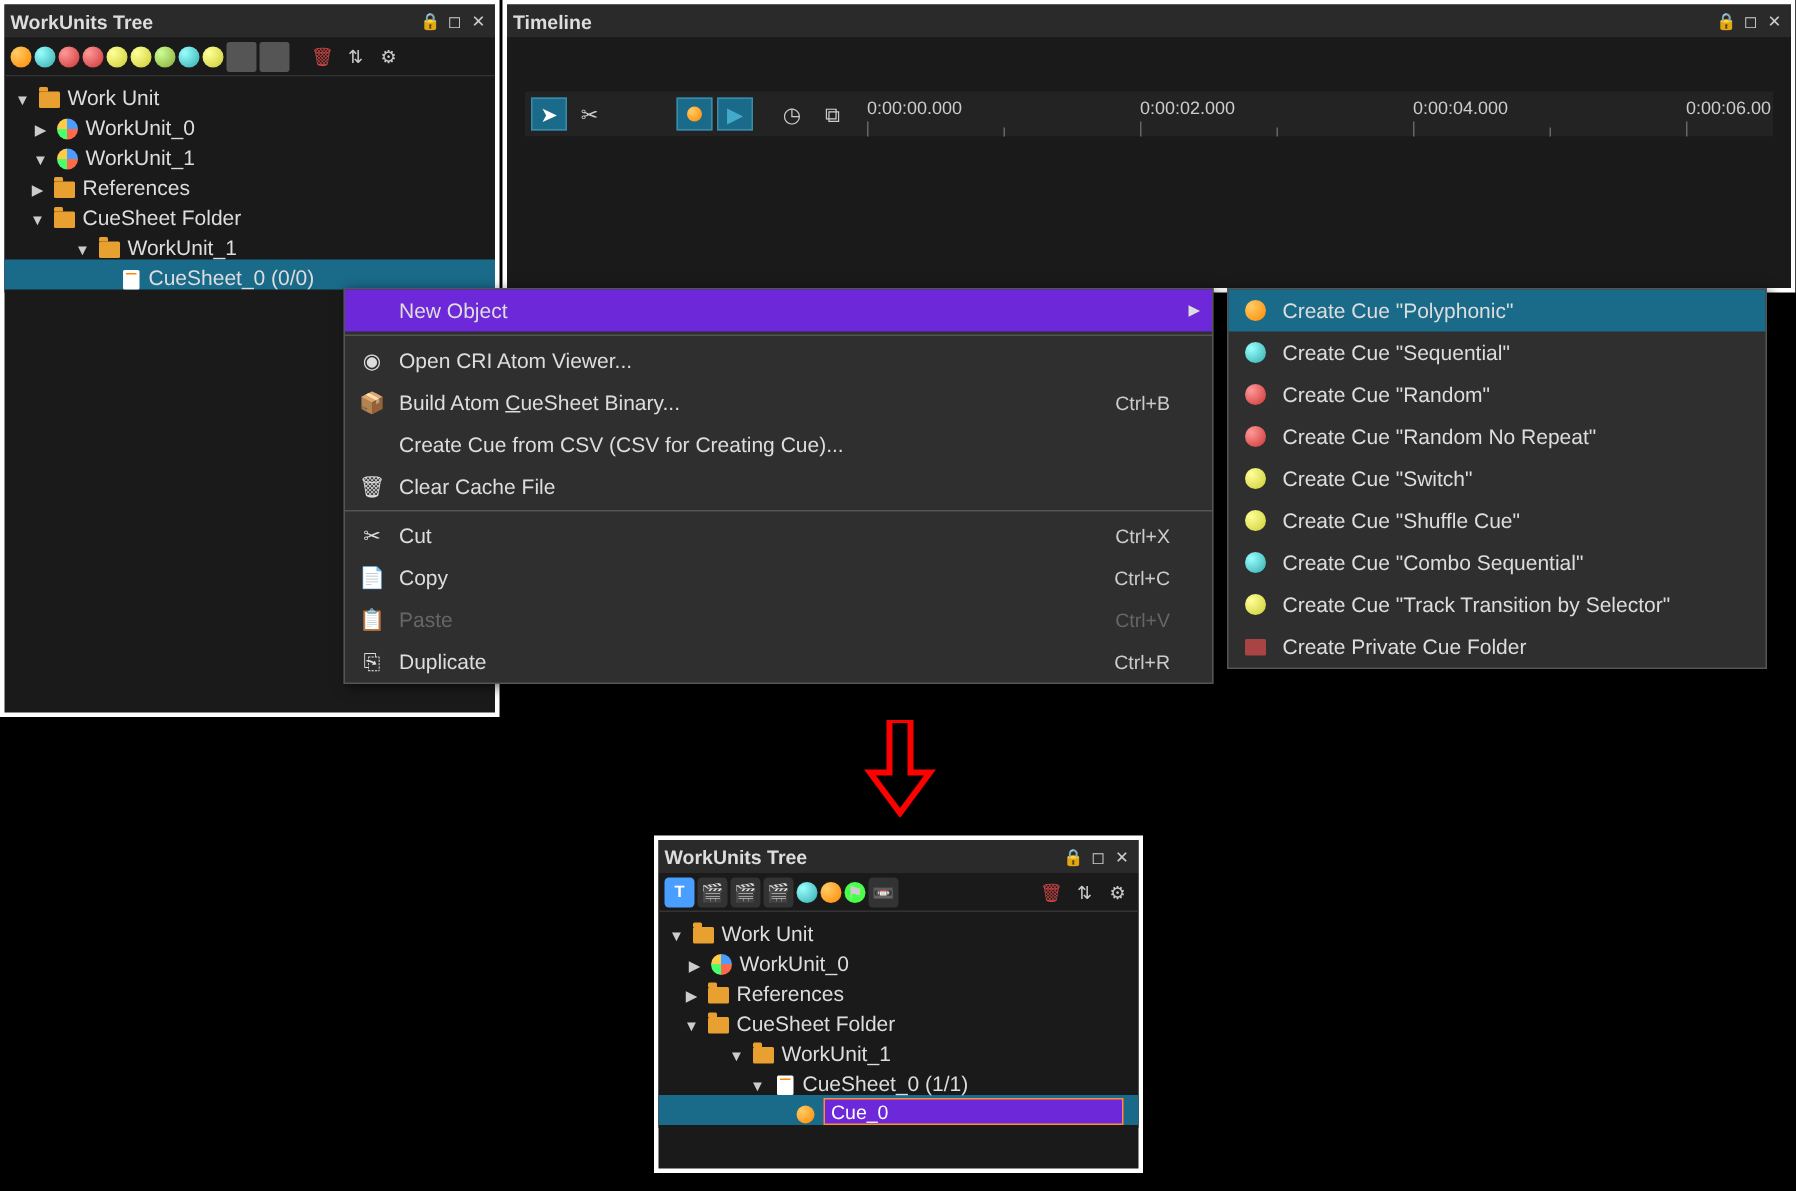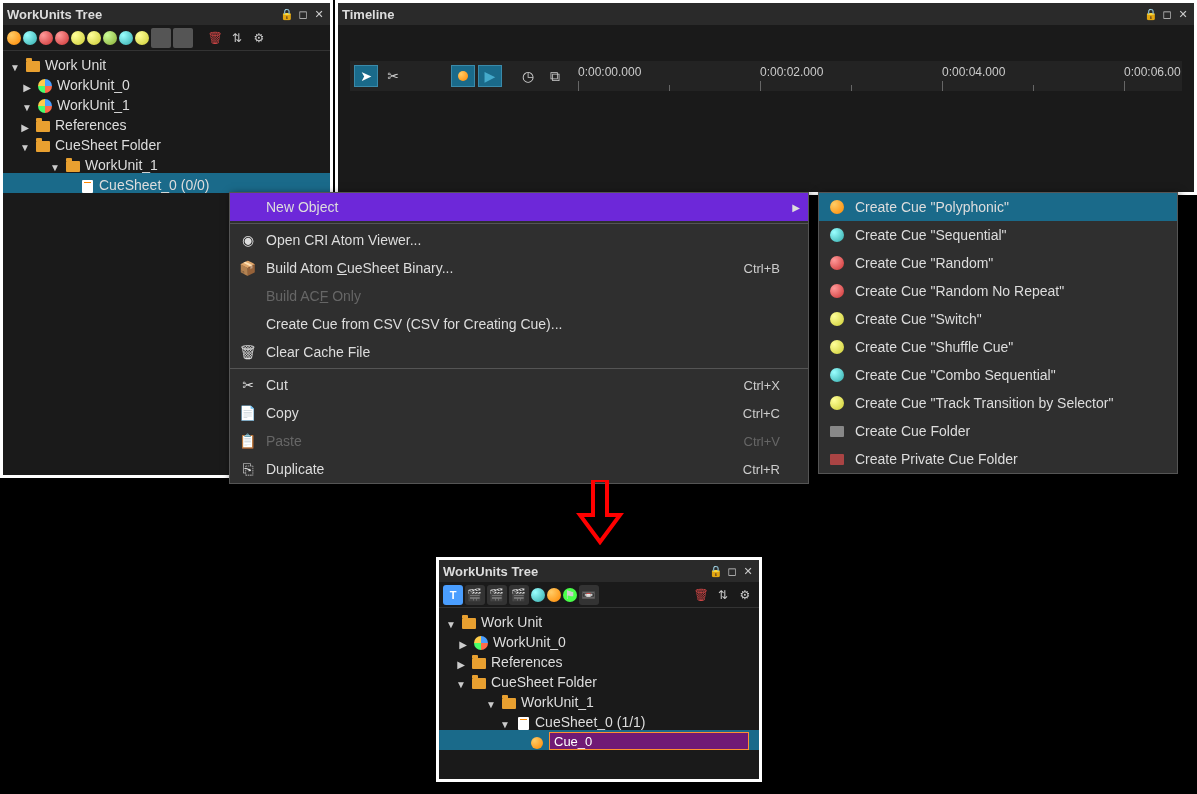--- a/index.html
+++ b/index.html
@@ -47,21 +47,21 @@
 .sub-icon-folder{width:14px;height:11px;background:#888;border-radius:1px}
 .timeline-body{background:#1a1a1a;height:calc(100% - 22px)}
 .tl-toolbar{height:28px;background:#2b2b2b;display:flex;align-items:center;padding:0 4px;gap:3px}
 .tl-btn{width:24px;height:22px;display:flex;align-items:center;justify-content:center;border:1px solid transparent}
 .tl-btn.active{background:#1a6a8a;border-color:#3a8aaa}
 .tl-time{position:absolute;top:4px;font-size:12px;color:#ccc}
 .tl-tick{position:absolute;bottom:0;width:1px;height:6px;background:#666}
 .tl-tick.major{height:10px}
 .arrow-down{position:absolute;left:575px;top:480px;width:50px;height:65px}
 .arrow-down svg{width:100%;height:100%}
-.edit-input{background:#701a75;border:1px solid #ff9030;color:#fff;font-size:13px;padding:1px 4px;height:18px;width:200px}
+.edit-input{background:#6d28d9;border:1px solid #ff9030;color:#fff;font-size:13px;padding:1px 4px;height:18px;width:200px}
 .ball{border-radius:50%;width:14px;height:14px}
 .ball-orange{background:radial-gradient(circle at 30% 30%,#ffcc66,#ff8800)}
 .ball-red{background:radial-gradient(circle at 30% 30%,#ff9999,#cc3333)}
 .ball-yellow{background:radial-gradient(circle at 30% 30%,#ffff99,#cccc33)}
 .ball-cyan{background:radial-gradient(circle at 30% 30%,#99ffff,#33aaaa)}
 .ball-grey{background:#555}
 u{text-decoration:underline}
 </style>
 </head>
 <body>
@@ -194,24 +194,20 @@
     <div class="ctx-sep"></div>
     <div class="ctx-item">
       <span class="ctx-icon">◉</span>
       <span class="ctx-label">Open CRI Atom Viewer...</span>
     </div>
     <div class="ctx-item">
       <span class="ctx-icon">📦</span>
       <span class="ctx-label">Build Atom <u>C</u>ueSheet Binary...</span>
       <span class="ctx-shortcut">Ctrl+B</span>
     </div>
-    <div class="ctx-item disabled">
-      <span class="ctx-icon"></span>
-      <span class="ctx-label">Build AC<u>F</u> Only</span>
-    </div>
     <div class="ctx-item">
       <span class="ctx-icon"></span>
       <span class="ctx-label">Create Cue from CSV (CSV for Creating Cue)...</span>
     </div>
     <div class="ctx-item">
       <span class="ctx-icon">🗑</span>
       <span class="ctx-label">Clear Cache File</span>
     </div>
     <div class="ctx-sep"></div>
     <div class="ctx-item">
@@ -277,26 +273,20 @@
       <span class="sub-icon">
         <span class="ball ball-cyan" style="width:14px;height:14px"></span>
       </span>
       <span>Create Cue "Combo Sequential"</span>
     </div>
     <div class="sub-item">
       <span class="sub-icon">
         <span class="ball ball-yellow" style="width:14px;height:14px"></span>
       </span>
       <span>Create Cue "Track Transition by Selector"</span>
-    </div>
-    <div class="sub-item">
-      <span class="sub-icon">
-        <span class="sub-icon-folder"></span>
-      </span>
-      <span>Create Cue Folder</span>
     </div>
     <div class="sub-item">
       <span class="sub-icon">
         <span class="sub-icon-folder" style="background:#aa4444"></span>
       </span>
       <span>Create Private Cue Folder</span>
     </div>
   </div>
 
 <div class="arrow-down">

